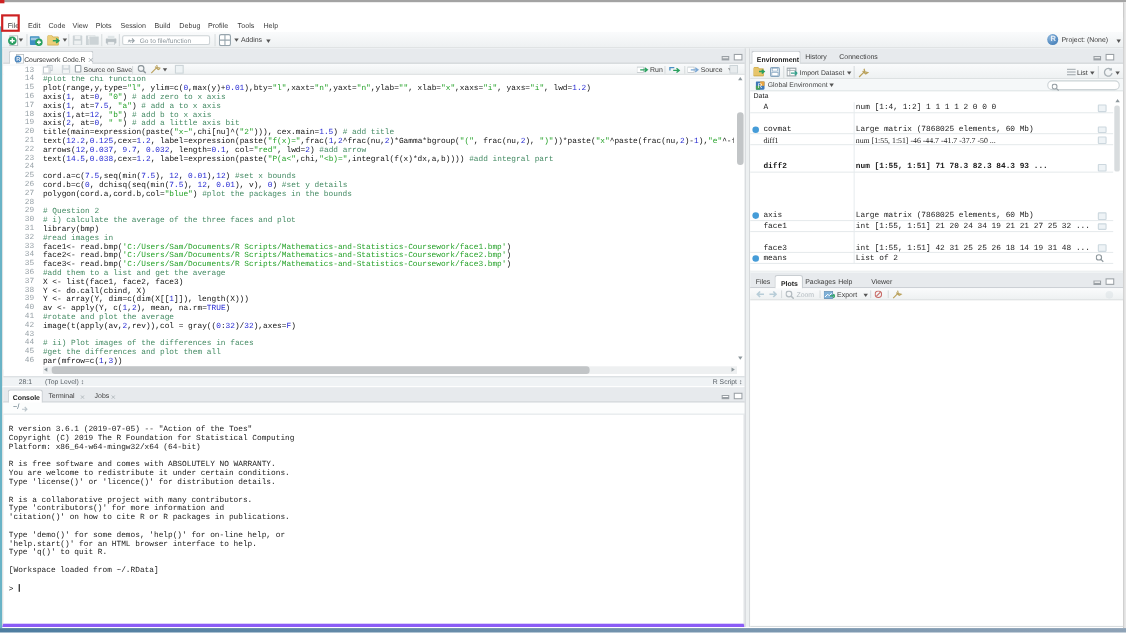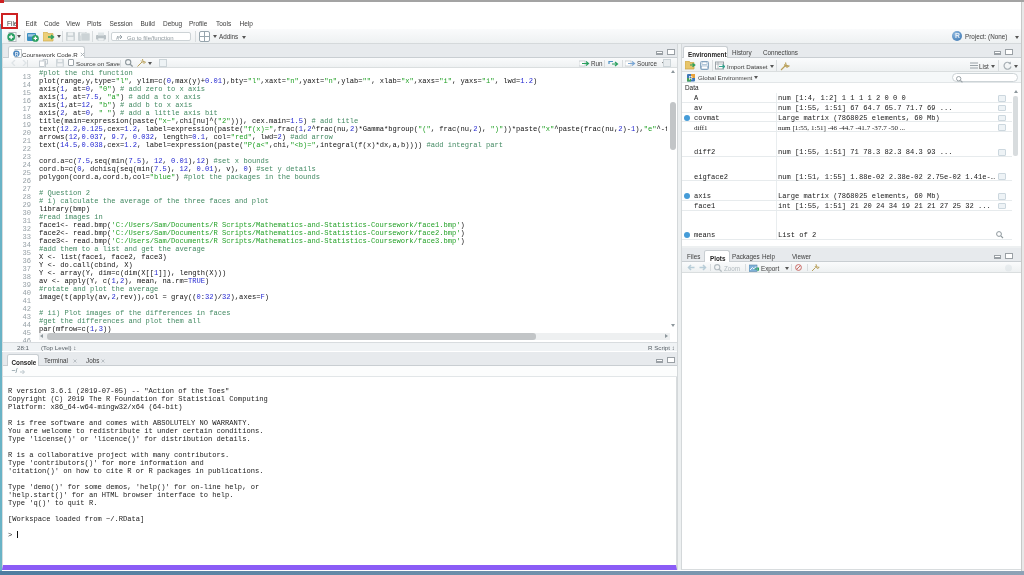--- a/index.html
+++ b/index.html
@@ -30,29 +30,29 @@
 .tabbar { background:#e7eaed; border-bottom:1px solid #c9ced2; }
 .tab { position:absolute; background:#fff; border:1px solid #c9ced2; border-bottom:none;
   top:2px; height:13px; font-size:6.3px; color:#333; border-radius:2.5px 2.5px 0 0; }
 .tabtxt { position:absolute; font-size:6.3px; color:#3d3d3d; top:4.5px; }
 .minmax { position:absolute; top:4px; width:19px; height:8px; }
 .minmax .mn { position:absolute; left:0; top:2.5px; width:7px; height:4.5px; border:1px solid #9aa0a5; border-bottom-width:2px; background:#fff;}
 .minmax .mx { position:absolute; left:11px; top:0.5px; width:8px; height:6.5px; border:1px solid #9aa0a5; border-top-width:1.6px; background:#fff;}
 .ptoolbar { background:linear-gradient(#fafbfc,#eef1f2); border-bottom:1px solid #dadedf; }
 
 #edpane { left:2px; top:44px; width:675px; height:307px; background:#fff; border-left:1px solid #d8dcde; }
-#gutter { left:0; top:29px; width:35px; height:276px; background:#fff; color:#96a0a6;
+#gutter { left:0; top:16px; width:35px; height:276px; background:#fff; color:#96a0a6;
   font-size:7.1px; line-height:8px; text-align:right; padding-right:7px;}
 #code { left:36px; top:24.5px; width:628px; height:276px; overflow:hidden; font-size:7.1px; line-height:8px; color:#111; white-space:pre; }
 .cm { color:#438a63; } 
 .st { color:#23a127; } 
 .nu { color:#2428d2; } 
 #edstatus { left:0; top:298px; width:675px; height:9px; background:#f0f3f5; border-top:1px solid #d8dcdf; font-size:6.2px; color:#5a6268; }
 
-#conpane { left:2px; top:352px; width:675px; height:218px; background:#fff; border-left:1px solid #d8dcde; border-right:1px solid #d8dcde; border-bottom:5px solid #8b5cf6; }
+#conpane { left:2px; top:352px; width:675px; height:218px; background:#fff; border-left:1px solid #d8dcde; border-right:1px solid #d8dcde; border-bottom:3px solid #8b5cf6; }
 #conpath { left:0; top:14px; width:675px; height:11px; background:#fcfdfd; border-bottom:1px solid #e2e6e8; }
 #context { left:5px; top:35px; width:660px; font-size:7.1px; line-height:8px; color:#1a1a1a; white-space:pre; }
 
 #envpane { left:682px; top:44px; width:339px; height:202px; background:#fff; }
 #plotpane { left:682px; top:248px; width:339px; height:322px; background:#fff; border-bottom:1px solid #d8dcde; }
 .envrow { position:absolute; left:0; width:330px; height:9.8px; border-bottom:1px solid #e7ebed; font-size:7.1px; line-height:9.8px; }
 .ename { position:absolute; left:12px; top:1.2px; color:#1a1a1a; }
 .eval { position:absolute; left:96px; top:1.2px; color:#1a1a1a; white-space:pre; }
 .eicon { position:absolute; right:6px; top:2px; width:8px; height:6.5px; background:#eef3f6; border:1px solid #ccd7de; border-radius:1px; }
 .bluedot { position:absolute; left:2px; top:2px; width:6px; height:6px; border-radius:50%; background:#459cd8; }
@@ -385,55 +385,50 @@
       </div>
     </div>
     <div class="abs" style="left:3px;top:40px;font-size:6.4px;color:#222;">Data</div>
     <div class="abs" id="envrows" style="left:0;top:49px;width:339px;height:147.5px;">
         <div style="position:absolute;left:94px;top:0;width:1px;height:147px;background:#e9edef;"></div>
         <div class="envrow mono" style="top:0px;">
           <span class="ename">A</span>
           <span class="eval">num [1:4, 1:2] 1 1 1 1 2 0 0 0</span>
           <div class="eicon"></div>
         </div>
-        <div class="envrow mono" style="top:9.8px;">
-          <span class="ename">av</span>
-          <span class="eval">num [1:55, 1:51] 67 64.7 65.7 71.7 69 ...</span>
-          <div class="eicon"></div>
-        </div>
         <div class="envrow mono" style="top:19.6px;">
           <div class="bluedot"></div>
           <span class="ename">covmat</span>
           <span class="eval">Large matrix (7868025 elements, 60 Mb)</span>
           <div class="eicon"></div>
         </div>
         <div class="envrow mono" style="top:29.400000000000002px;font-family:Liberation Serif, serif;">
           <span class="ename">diff1</span>
           <span class="eval">num [1:55, 1:51] -46 -44.7 -41.7 -37.7 -50 ...</span>
           <div class="eicon"></div>
         </div>
-        <div class="envrow mono" style="top:54px;">
+        <div class="envrow mono" style="top:54px;font-weight:bold;">
           <span class="ename">diff2</span>
           <span class="eval">num [1:55, 1:51] 71 78.3 82.3 84.3 93 ...</span>
-          <div class="eicon"></div>
-        </div>
-        <div class="envrow mono" style="top:78.4px;">
-          <span class="ename">eigface2</span>
-          <span class="eval">num [1:51, 1:55] 1.88e-02 2.38e-02 2.75e-02 1.41e-…</span>
           <div class="eicon"></div>
         </div>
         <div class="envrow mono" style="top:98px;">
           <div class="bluedot"></div>
           <span class="ename">axis</span>
           <span class="eval">Large matrix (7868025 elements, 60 Mb)</span>
           <div class="eicon"></div>
         </div>
         <div class="envrow mono" style="top:107.80000000000001px;">
           <span class="ename">face1</span>
           <span class="eval">int [1:55, 1:51] 21 20 24 34 19 21 21 27 25 32 ...</span>
+          <div class="eicon"></div>
+        </div>
+        <div class="envrow mono" style="top:127.4px;">
+          <span class="ename">face3</span>
+          <span class="eval">int [1:55, 1:51] 42 31 25 25 26 18 14 19 31 48 ...</span>
           <div class="eicon"></div>
         </div>
         <div class="envrow mono" style="top:137.20000000000002px;">
           <div class="bluedot"></div>
           <span class="ename">means</span>
           <span class="eval">List of 2</span>
           <svg style="position:absolute;right:8px;top:1px;" width="8" height="8">
             <circle cx="3" cy="3" r="2.4" fill="none" stroke="#8d979c" stroke-width="1"></circle>
             <path d="M4.8 4.8 L7 7" stroke="#8d979c" stroke-width="1.1"></path>
           </svg>

